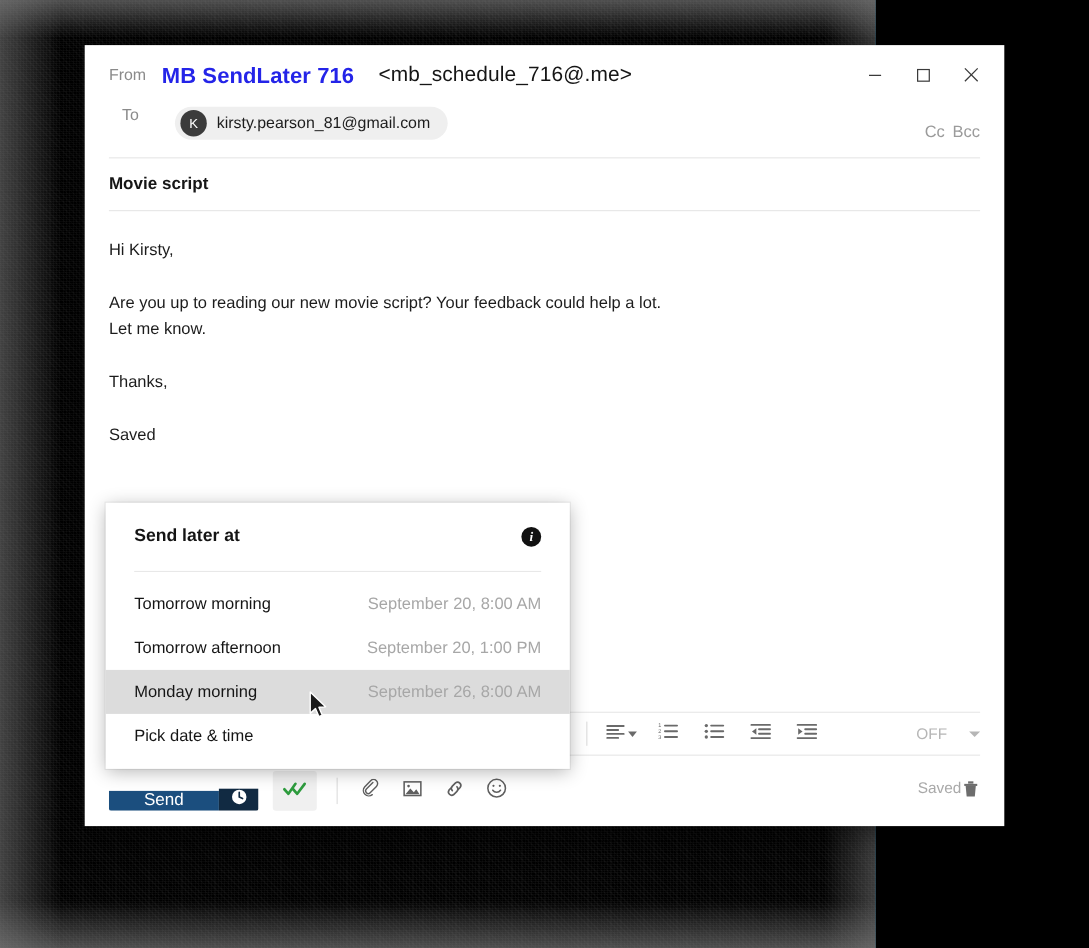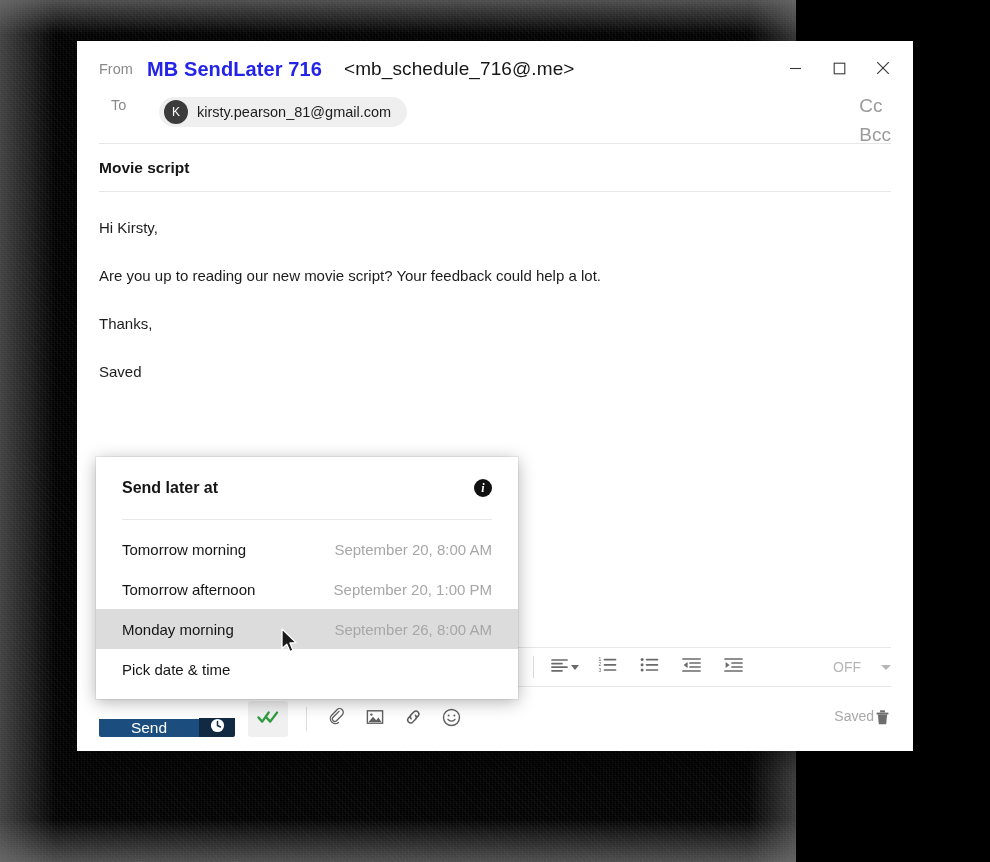--- a/index.html
+++ b/index.html
@@ -134,22 +134,21 @@
     font-size: 14.5px;
   }
   .ccbcc {
     position: absolute;
     right: 22px;
     top: 50%;
     transform: translateY(-50%);
     display: flex;
     gap: 7px;
     color: #9b9b9b;
-    font-size: 19px;
-    flex-direction: column;
+    font-size: 15px;
   }
 
   .divider {
     height: 1px;
     background: #e6e6e6;
     margin: 0 22px;
   }
 
   .subject {
     height: 47px;
@@ -427,20 +426,21 @@
     <div class="divider"></div>
 
     <div class="subject">Movie script</div>
 
     <div class="divider"></div>
 
     <div class="body-area">
       <div class="body-line">Hi Kirsty,</div>
       <div class="body-gap"></div>
       <div class="body-line">Are you up to reading our new movie script? Your feedback could help a lot.</div>
+      <div class="body-line">Let me know.</div>
       <div class="body-gap"></div>
       <div class="body-line">Thanks,</div>
       <div class="body-gap"></div>
       <div class="body-line">Saved</div>
     </div>
 
     <div class="fmt-bar-top"></div>
 
     <div class="fmt-icons">
       <div class="fmt-left-spacer"></div>

